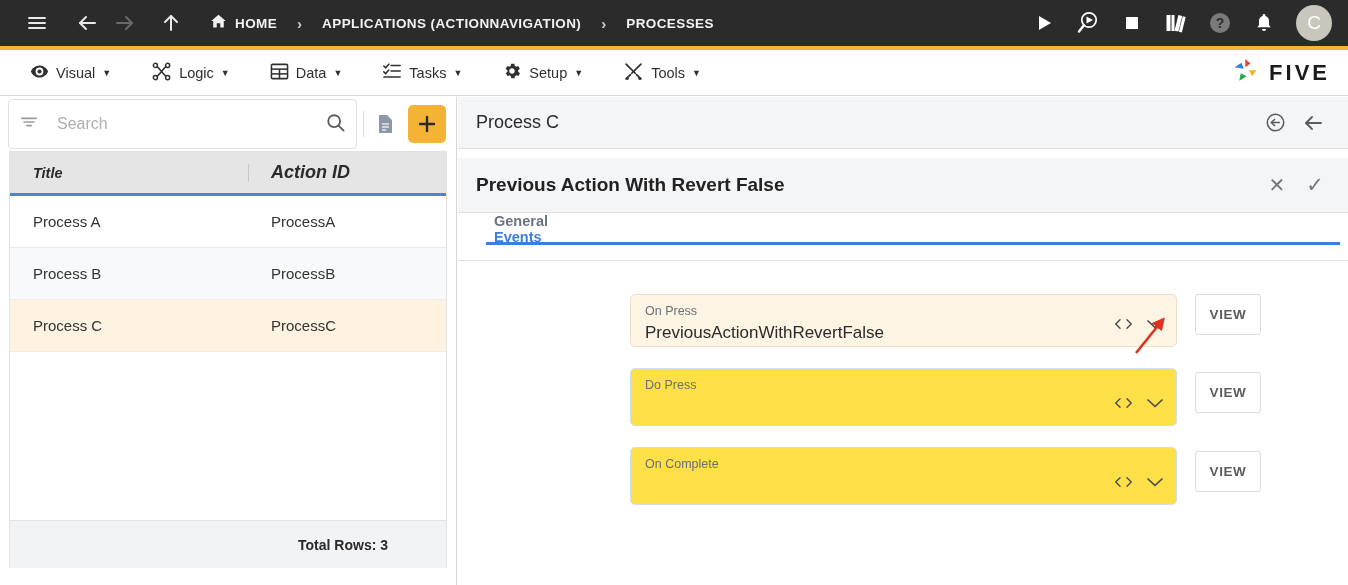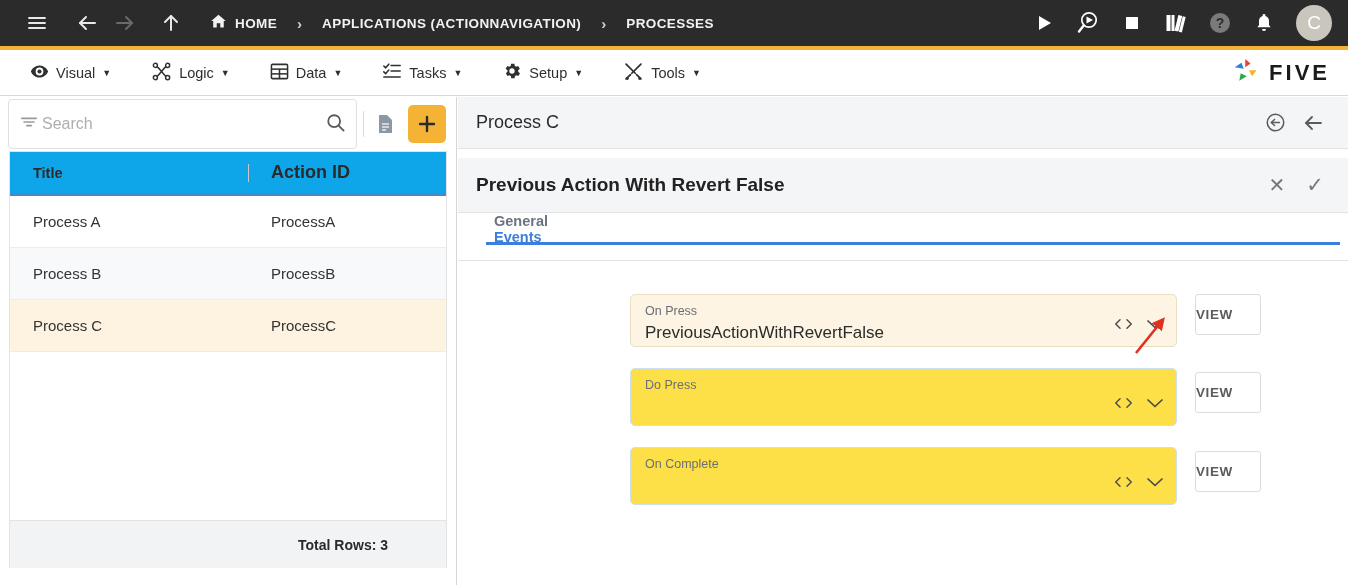--- a/index.html
+++ b/index.html
@@ -61,40 +61,41 @@
   
   .leftpanel {
     position:absolute; left:0; top:97px; width:457px; height:488px;
     background:#ffffff; border-right:1px solid #d6d6d6;
   }
   .searchrow {
     display:flex; align-items:center; height:54px; padding:6px 10px 6px 8px; gap:6px;
   }
   .searchbox {
     flex:1; height:50px; border:1px solid #e0e0e0; border-radius:4px; background:#fff;
-    display:flex; align-items:center; padding:0 10px; gap:3px;
+    display:flex; align-items:center; padding:0 10px; gap:18px;
   }
   .searchbox .filter-ic { color:#9a9a9a; }
   .search-input {
     flex:1; border:none; outline:none; font-size:16px; color:#333;
     font-family:"Liberation Sans", sans-serif; background:transparent;
   }
   .search-input::placeholder { color:#aeaeae; }
   .vsep { width:1px; height:26px; background:#dcdcdc; }
   .doc-btn { width:30px; height:30px; display:flex; align-items:center; justify-content:center; color:#8c98a6; cursor:pointer; }
   .add-btn {
     width:38px; height:38px; background:#F5B335; border-radius:5px;
     display:flex; align-items:center; justify-content:center; cursor:pointer; margin-left:2px;
   }
   .add-btn svg { display:block; }
 
   .grid { border:1px solid #e3e3e3; border-bottom:none; margin:0 9px; height:417px; position:relative; }
   .grid-head {
-    display:flex; height:44px; background:#0ea5e9; border-bottom:3px solid #4a86c8;
+    display:flex; height:44px; background:#e5e5e5; border-bottom:3px solid #4a86c8;
     align-items:center;
+    font-style:italic;
   }
   .col-title { width:238px; padding-left:23px; font-size:14.5px; font-weight:bold; color:#2a2a2a; }
   .col-sep { width:1px; height:18px; background:#c8c8c8; }
   .col-action { flex:1; padding-left:22px; font-size:18px; font-weight:bold; color:#2a2a2a; }
   .grid-row {
     display:flex; height:52px; align-items:center; border-bottom:1px solid #ececec; cursor:pointer;
   }
   .grid-row .c1 { width:239px; padding-left:23px; font-size:15px; color:#333; }
   .grid-row .c2 { flex:1; padding-left:22px; font-size:15px; color:#333; }
   .grid-row.alt { background:#f8f9fa; }
@@ -144,21 +145,21 @@
   .field-label { font-size:12.5px; color:#6a6f76; line-height:15px; }
   .field-value { font-size:17px; color:#2b2b2b; line-height:25px; margin-top:1px; }
   .field-icons {
     position:absolute; right:12px; display:flex; align-items:center; gap:13px; color:#4a4a4a;
   }
   .field.f-cream .field-icons { top:22px; }
   .field.f-blue .field-icons { top:27px; }
   .fi { cursor:pointer; display:flex; align-items:center; }
   .view-btn {
     width:66px; height:41px; border:1px solid #dcdcdc; background:#fff; border-radius:3px;
-    display:flex; align-items:center; 
+    display:flex; align-items:center; justify-content:center;
     font-size:13.5px; font-weight:bold; color:#5c5c5c; letter-spacing:.6px; cursor:pointer;
     margin-left:18px;
   }
   .fieldrow.r1 .view-btn { margin-top:0; }
   .fieldrow.r2 .view-btn, .fieldrow.r3 .view-btn { margin-top:4px; }
 
   
   .annot { position:absolute; left:0; top:0; pointer-events:none; }
 </style>
 </head>

